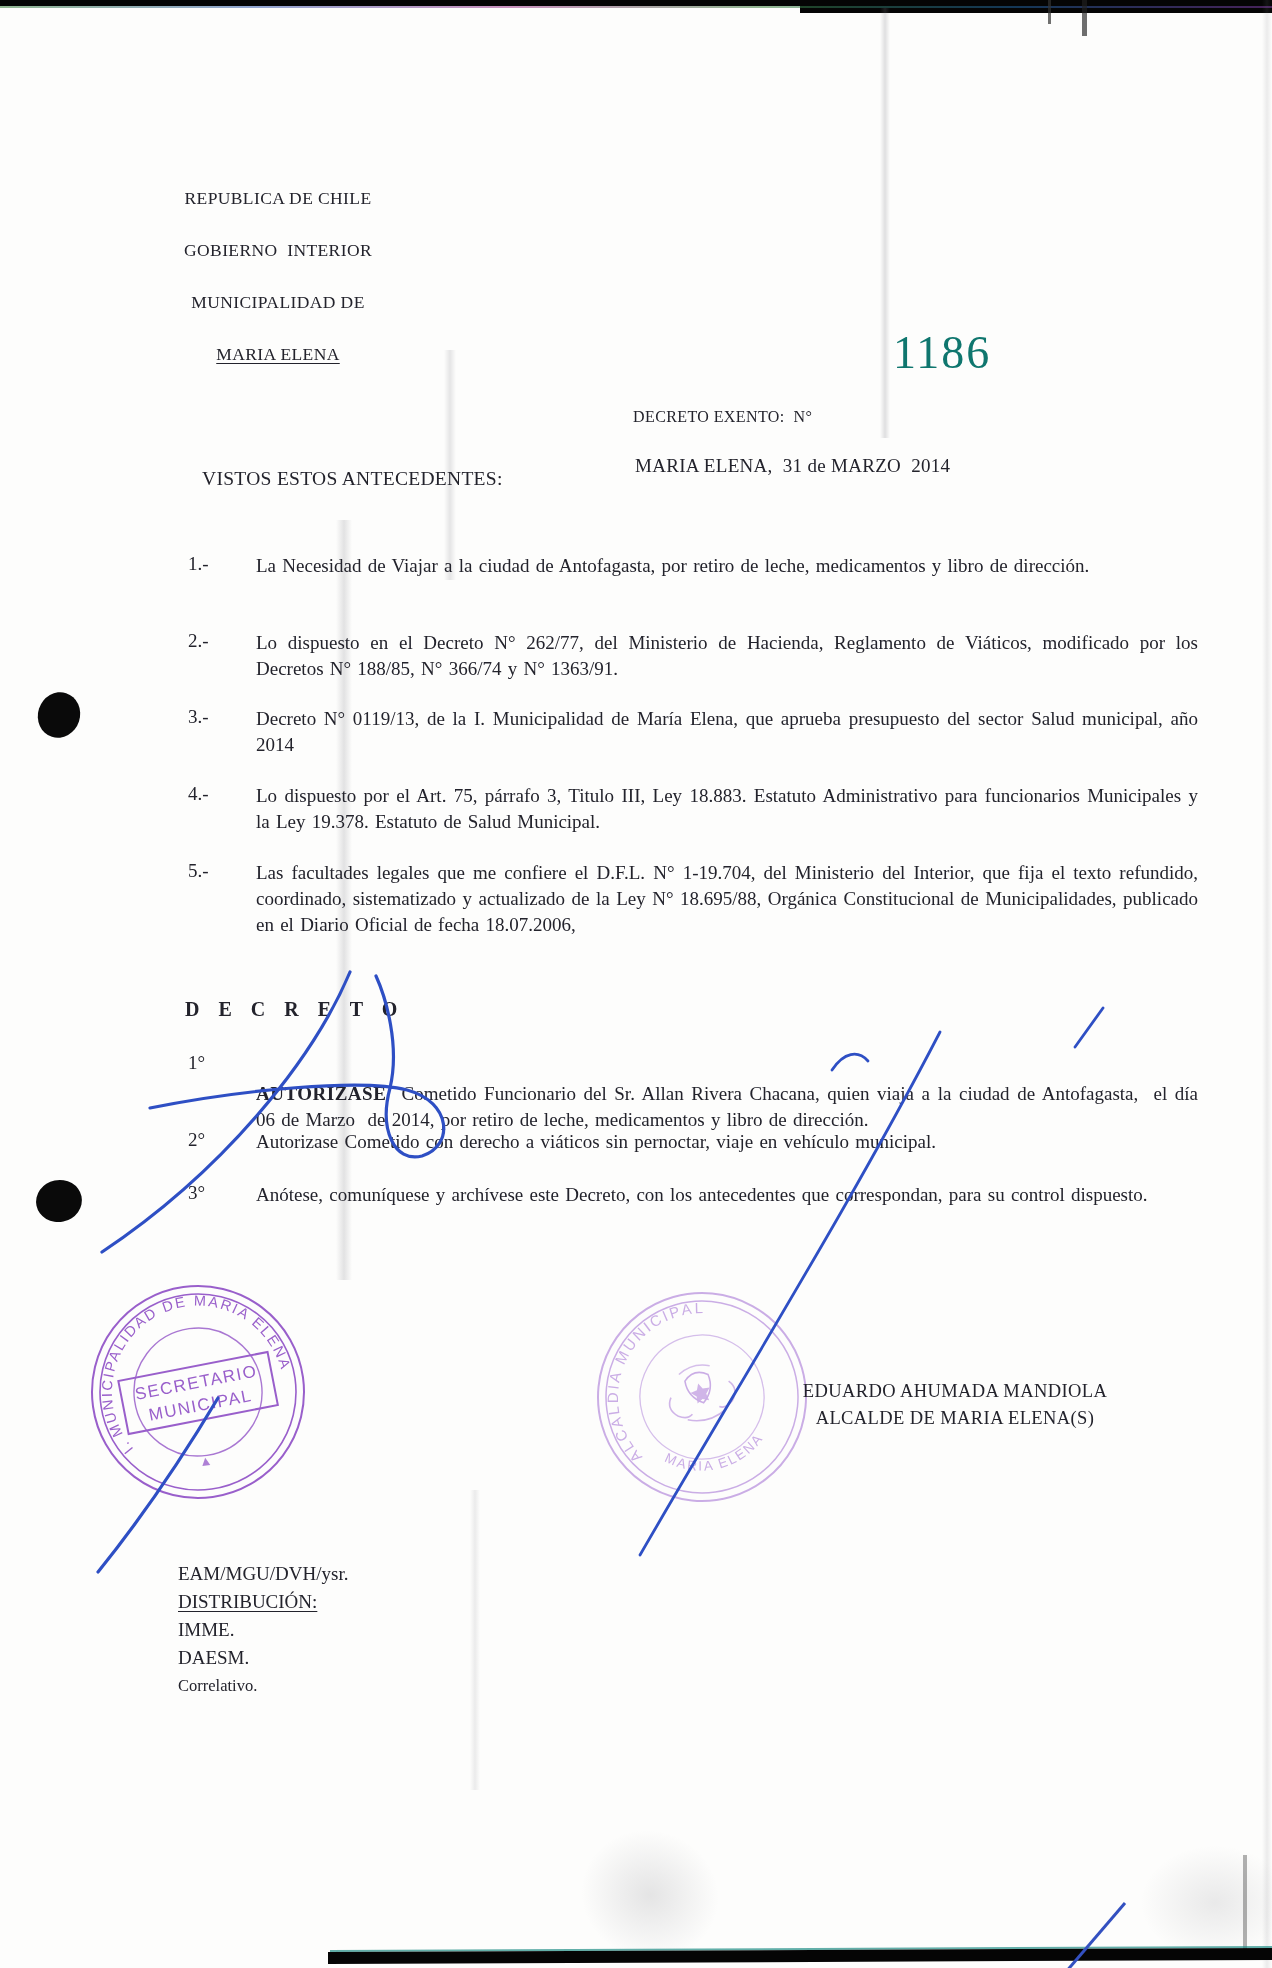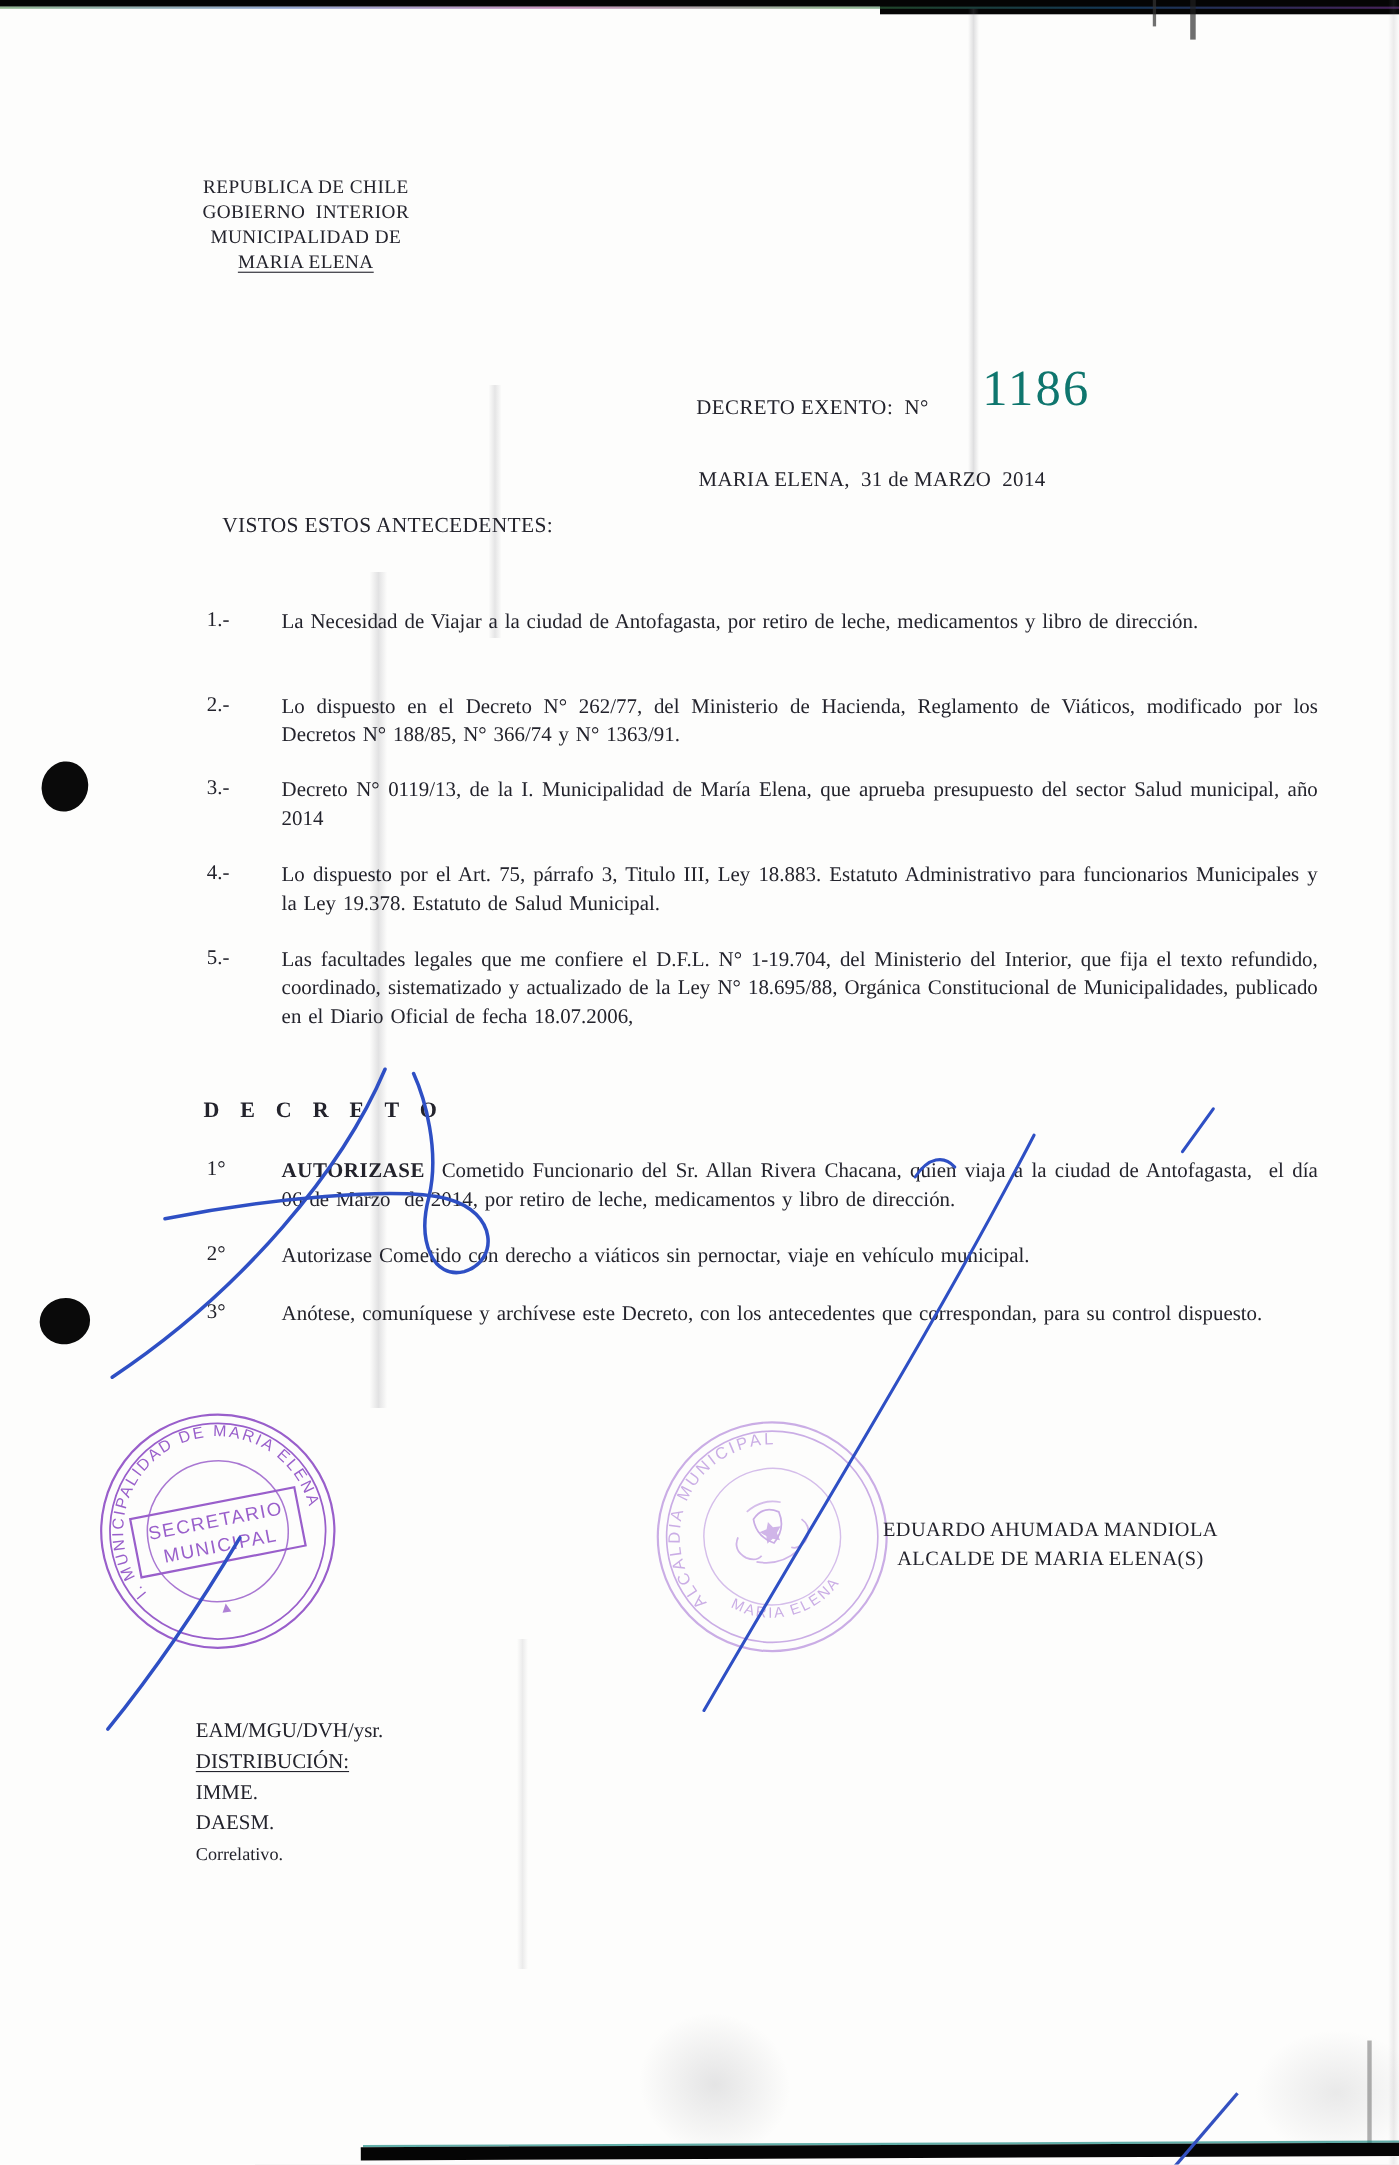--- a/index.html
+++ b/index.html
@@ -2,26 +2,26 @@
 <html><head>
 <meta charset="utf-8">
 <style>
   html,body{margin:0;padding:0;background:#e9e9e9;}
   #page{
     position:relative;width:1272px;height:1968px;background:#fdfdfc;
     overflow:hidden;font-family:"Liberation Serif","DejaVu Serif",serif;
     color:#23232c;
   }
   .abs{position:absolute;}
-  .pre{white-space:pre-wrap;}
+  .pre{white-space:pre-wrap;margin-top:29px;}
   
   #letterhead{left:128px;top:158px;width:300px;text-align:center;font-size:17.5px;line-height:23px;letter-spacing:.4px;}
   #letterhead .uline{text-decoration:underline;text-underline-offset:3px;}
   
-  #decree-label{left:633px;top:360px;font-size:19px;letter-spacing:.4px;}
+  #decree-label{left:633px;top:379px;font-size:16px;letter-spacing:.4px;}
   #decree-number{left:893px;top:326px;font-size:46px;letter-spacing:2px;color:#0f766e;}
   #decree-date{left:635px;top:426px;font-size:19px;letter-spacing:.3px;}
   
   #vistos-heading{left:202px;top:468px;font-size:19.5px;letter-spacing:.3px;}
   .row{position:absolute;left:188px;width:1012px;}
   .row .num{position:absolute;left:0;top:0;font-size:19px;}
   .row .par{margin-left:68px;width:942px;font-size:19px;line-height:26px;text-align:justify;word-spacing:1.5px;}
   .row .par .lead{font-weight:bold;letter-spacing:.5px;}
   #decreto-heading{left:185px;top:998px;font-size:20px;font-weight:bold;letter-spacing:7px;}
   

